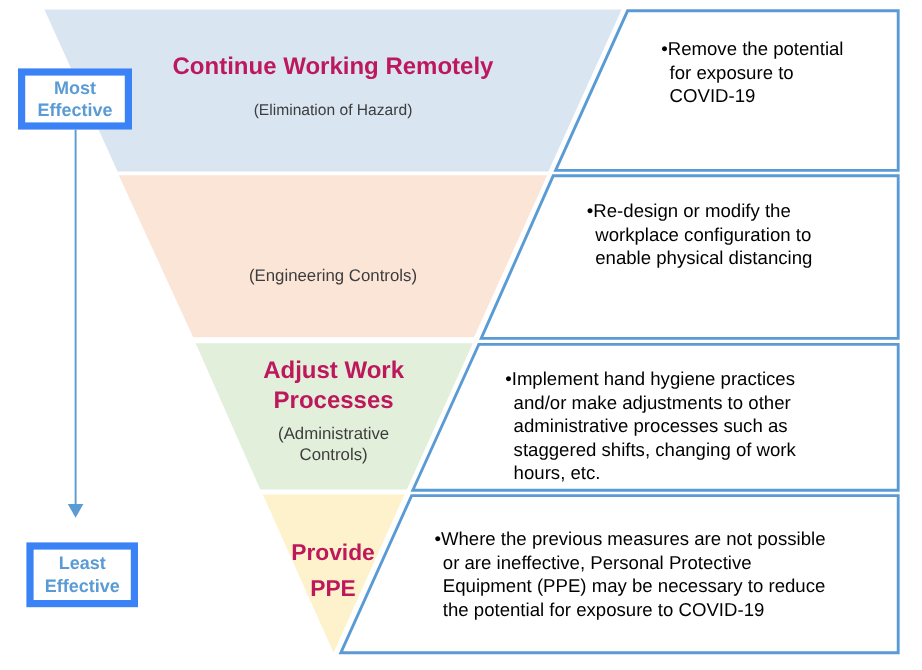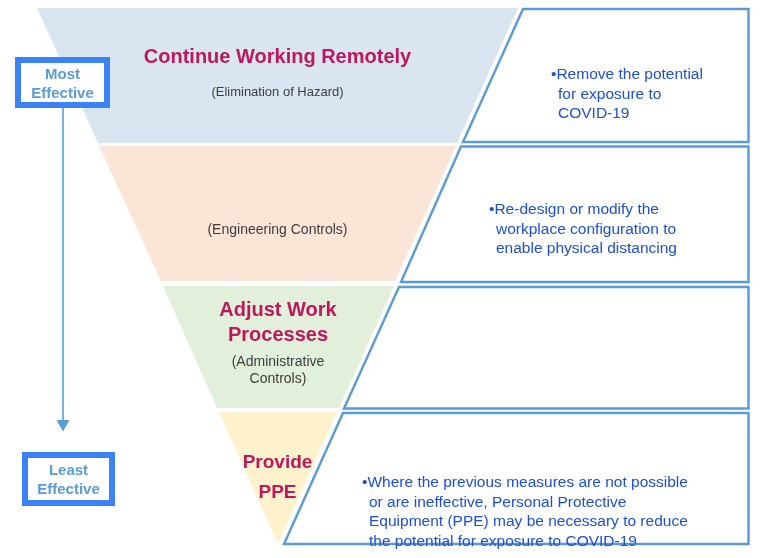--- a/index.html
+++ b/index.html
@@ -6,22 +6,22 @@
   .canvas{
     position:relative;width:768px;height:558px;overflow:hidden;background:#ffffff;
     font-family:"Liberation Sans",sans-serif;
   }
   .canvas svg{position:absolute;left:0;top:0;}
   .abs{position:absolute;}
   .pre{white-space:pre-line;}
   .lvl-title{font-weight:bold;color:#be185d;text-align:center;}
   .lvl-sub{color:#3d3d3d;text-align:center;}
   .note{
-    color:#1d4ed8;font-size:15.5px;line-height:19.5px;text-align:left;
-    text-indent:-7px;padding-left:7px;margin-top:32px;
+    color:#000000;font-size:15.5px;line-height:19.5px;text-align:left;
+    text-indent:-7px;padding-left:7px;
   }
   .eff-box{
     background:#ffffff;border:6px solid #3b82f6;box-sizing:border-box;
     display:flex;align-items:center;justify-content:center;text-align:center;
     color:#5b9bd5;font-weight:bold;font-size:15px;line-height:19px;
   }
   .callout{fill:#ffffff;stroke:#5b9bd5;stroke-width:2.4;}
   .arrow{stroke:#5b9bd5;stroke-width:1.6;}
   .arrowhead{fill:#5b9bd5;}
 </style>
@@ -63,18 +63,23 @@
 
   <div class="abs lvl-title pre" style="left:218px;top:447px;width:119px;font-size:19px;line-height:30px;text-align:center;">Provide
 PPE</div>
 
   <div class="abs note pre" style="left:551px;top:32px;width:185px;">•Remove the potential
 for exposure to
 COVID-19</div>
   <div class="abs note pre" style="left:489px;top:167px;width:215px;">•Re-design or modify the
 workplace configuration to
 enable physical distancing</div>
+  <div class="abs note pre" style="left:421px;top:307px;width:285px;">•Implement hand hygiene practices
+and/or make adjustments to other
+administrative processes such as
+staggered shifts, changing of work
+hours, etc.</div>
   <div class="abs note pre" style="left:362px;top:440px;width:382px;">•Where the previous measures are not possible
 or are ineffective, Personal Protective
 Equipment (PPE) may be necessary to reduce
 the potential for exposure to COVID-19</div>
 
 </div>
 
 </body></html>

